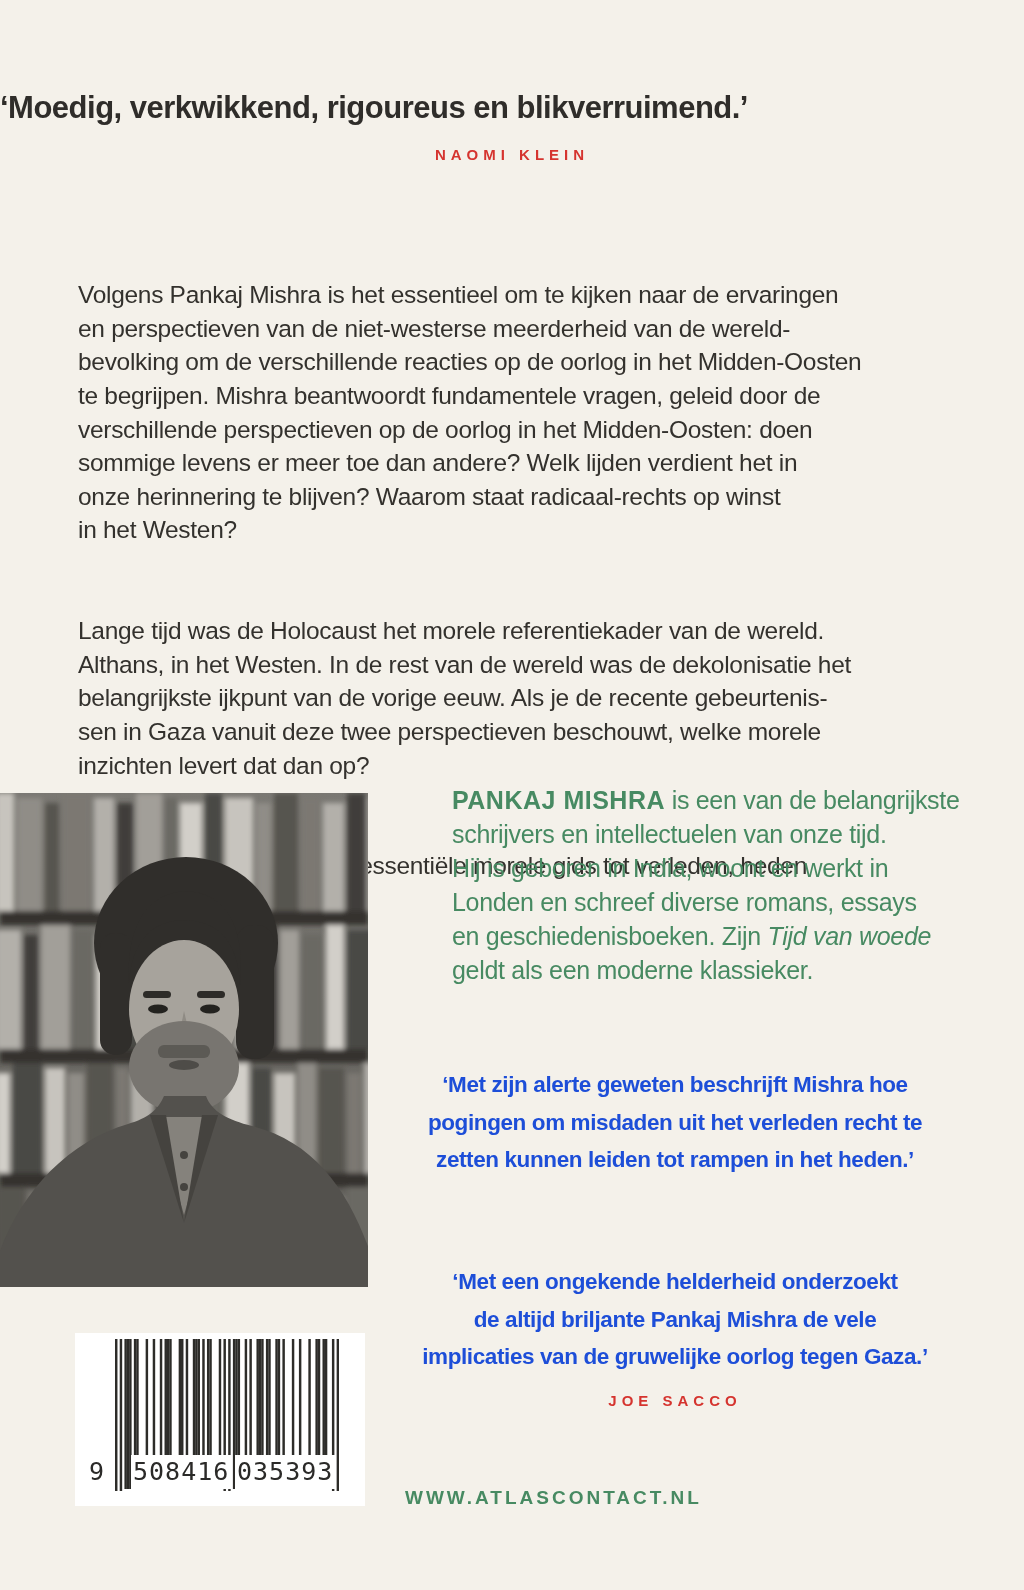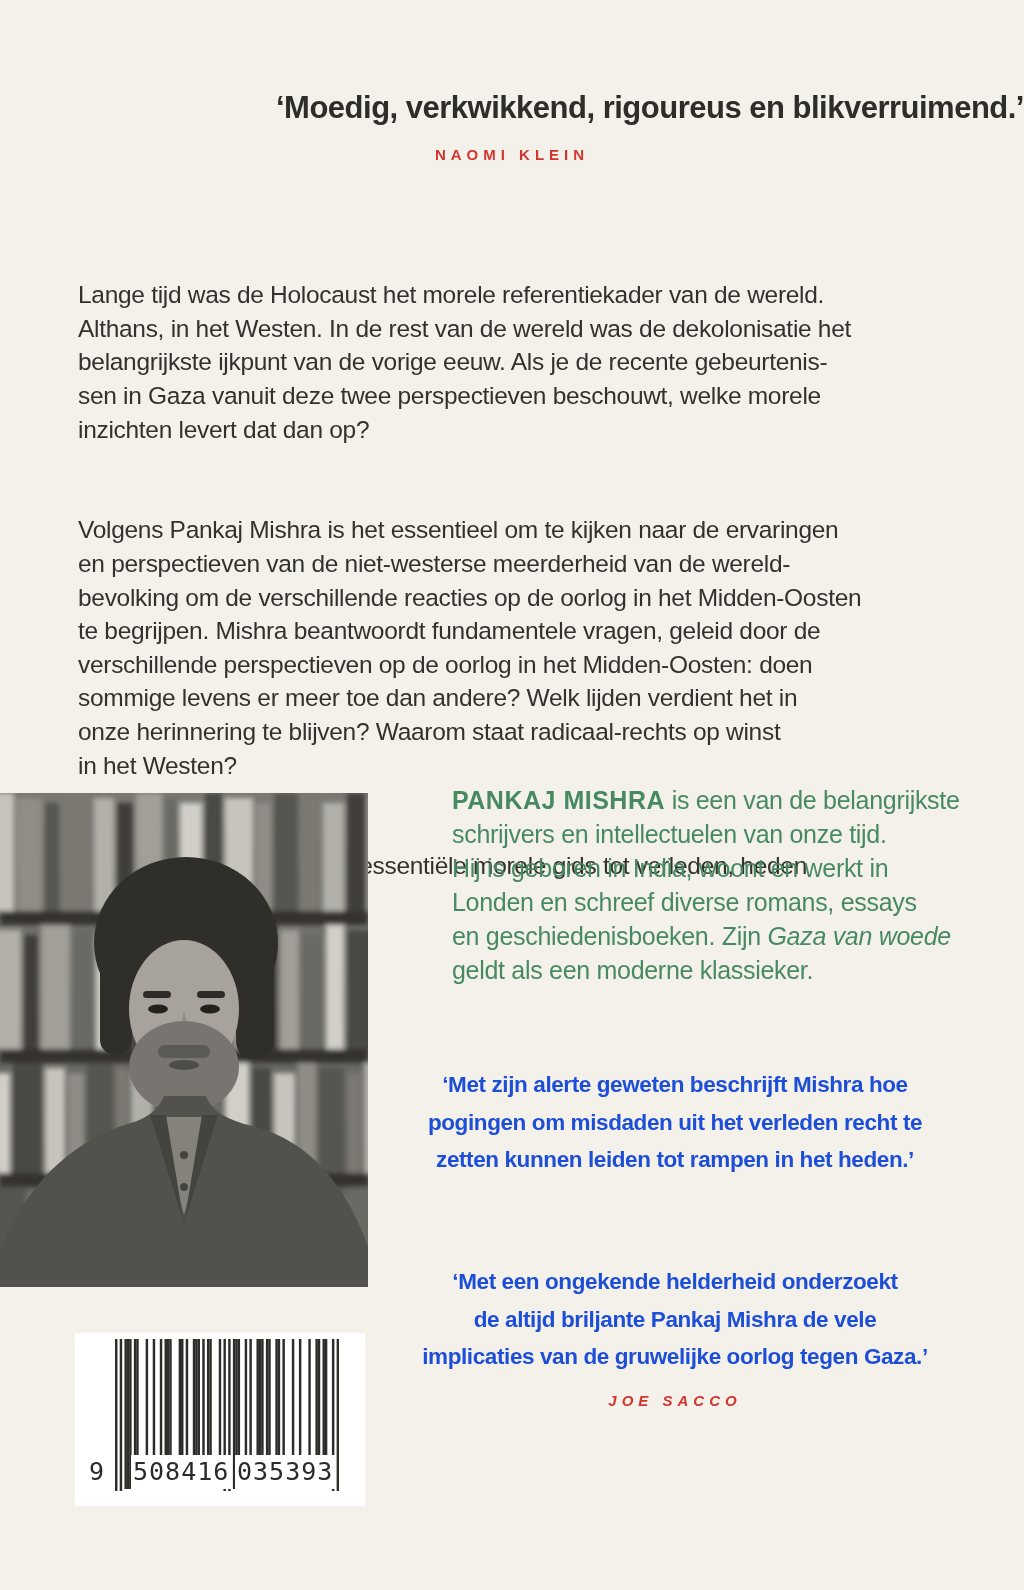--- a/index.html
+++ b/index.html
@@ -7,21 +7,21 @@
     position:relative;
     width:1024px;height:1590px;
     background:#f4f1ea;
     font-family:"Liberation Sans", sans-serif;
     color:#33312d;
     overflow:hidden;
   }
   
   .top-quote{
     position:absolute;left:0;top:90px;width:1024px;
-    text-align:right;
+    text-align:left;
     font-weight:700;font-size:31px;letter-spacing:-0.5px;
     color:#2f2d2a;
   }
   .attrib{
     font-weight:700;font-size:15px;letter-spacing:5px;
     color:#d5342f;text-align:center;
   }
   .top-attrib{position:absolute;left:0;top:146px;width:1024px;}
   
   .blurb{
@@ -46,21 +46,21 @@
   
   .endorsement{
     position:absolute;left:390px;width:570px;
     text-align:center;font-weight:700;font-size:22.5px;
     line-height:37.5px;letter-spacing:-0.4px;color:#1d4ed8;
     white-space:pre;
   }
   .endorsement-1{top:1066px;}
   .endorsement-1-attrib{position:absolute;left:390px;width:570px;top:1196px;}
   .endorsement-2{top:1263px;}
-  .endorsement-2-attrib{position:absolute;left:390px;width:570px;top:1392px;font-style:italic;}
+  .endorsement-2-attrib{position:absolute;left:390px;width:570px;top:1392px;}
   
   .website{
     position:absolute;left:405px;top:1487px;
     font-weight:700;font-size:19px;letter-spacing:3px;
     color:#478a62;
   }
   
   .barcode-box{
     position:absolute;left:75px;top:1333px;width:290px;height:173px;
     background:#ffffff;
@@ -78,33 +78,33 @@
 </style>
 </head>
 <body>
 
 <div class="page">
 
   <div class="top-quote">‘Moedig, verkwikkend, rigoureus en blikverruimend.’</div>
   <div class="attrib top-attrib">NAOMI KLEIN</div>
 
   <div class="blurb">
-    <div class="para">Lange tijd was de Holocaust het morele referentiekader van de wereld.
-Althans, in het Westen. In de rest van de wereld was de dekolonisatie het
-belangrijkste ijkpunt van de vorige eeuw. Als je de recente gebeurtenis-
-sen in Gaza vanuit deze twee perspectieven beschouwt, welke morele
-inzichten levert dat dan op?</div>
     <div class="para">Volgens Pankaj Mishra is het essentieel om te kijken naar de ervaringen
 en perspectieven van de niet-westerse meerderheid van de wereld-
 bevolking om de verschillende reacties op de oorlog in het Midden-Oosten
 te begrijpen. Mishra beantwoordt fundamentele vragen, geleid door de
 verschillende perspectieven op de oorlog in het Midden-Oosten: doen
 sommige levens er meer toe dan andere? Welk lijden verdient het in
 onze herinnering te blijven? Waarom staat radicaal-rechts op winst
 in het Westen?</div>
+    <div class="para">Lange tijd was de Holocaust het morele referentiekader van de wereld.
+Althans, in het Westen. In de rest van de wereld was de dekolonisatie het
+belangrijkste ijkpunt van de vorige eeuw. Als je de recente gebeurtenis-
+sen in Gaza vanuit deze twee perspectieven beschouwt, welke morele
+inzichten levert dat dan op?</div>
     <div class="para"><i>De wereld na Gaza</i><span> is een essentiële morele gids tot verleden, heden
 en toekomst.</span></div>
   </div>
 
   <div class="photo">
     <svg viewBox="0 0 368 494" width="368" height="494" xmlns="http://www.w3.org/2000/svg">
       <defs>
         <filter id="blurBg" x="-10%" y="-10%" width="120%" height="120%">
           <feGaussianBlur stdDeviation="2.4"></feGaussianBlur>
         </filter>
@@ -220,32 +220,33 @@
         <path d="M 150 322 L 184 430 L 166 322 Z" fill="#45433f"></path>
         <path d="M 218 322 L 184 430 L 202 322 Z" fill="#45433f"></path>
       </g>
     </svg>
   </div>
 
   <div class="bio"><b>PANKAJ MISHRA</b><span> is een van de belangrijkste
 schrijvers en intellectuelen van onze tijd.
 Hij is geboren in India, woont en werkt in
 Londen en schreef diverse romans, essays
-en geschiedenisboeken. Zijn </span><i>Gaza van woede</i><span>
+en geschiedenisboeken. Zijn </span><i>Tijd van woede</i><span>
 geldt als een moderne klassieker.</span></div>
 
   <div class="endorsement endorsement-1">‘Met zijn alerte geweten beschrijft Mishra hoe
 pogingen om misdaden uit het verleden recht te
 zetten kunnen leiden tot rampen in het heden.’</div>
 
   <div class="endorsement endorsement-2">‘Met een ongekende helderheid onderzoekt
 de altijd briljante Pankaj Mishra de vele
 implicaties van de gruwelijke oorlog tegen Gaza.’</div>
   <div class="attrib endorsement-2-attrib">JOE SACCO</div>
 
+  <div class="website">WWW.ATLASCONTACT.NL</div>
 
   <div class="barcode-box">
     <svg id="barcode-bars" viewBox="0 0 95 152" preserveAspectRatio="none" xmlns="http://www.w3.org/2000/svg">
         <rect x="0" y="0" width="1.04" height="152"></rect>
         <rect x="2" y="0" width="1.04" height="152"></rect>
         <rect x="4" y="0" width="1.04" height="150"></rect>
         <rect x="5" y="0" width="1.04" height="150"></rect>
         <rect x="6" y="0" width="1.04" height="150"></rect>
         <rect x="8" y="0" width="1.04" height="150"></rect>
         <rect x="9" y="0" width="1.04" height="150"></rect>

